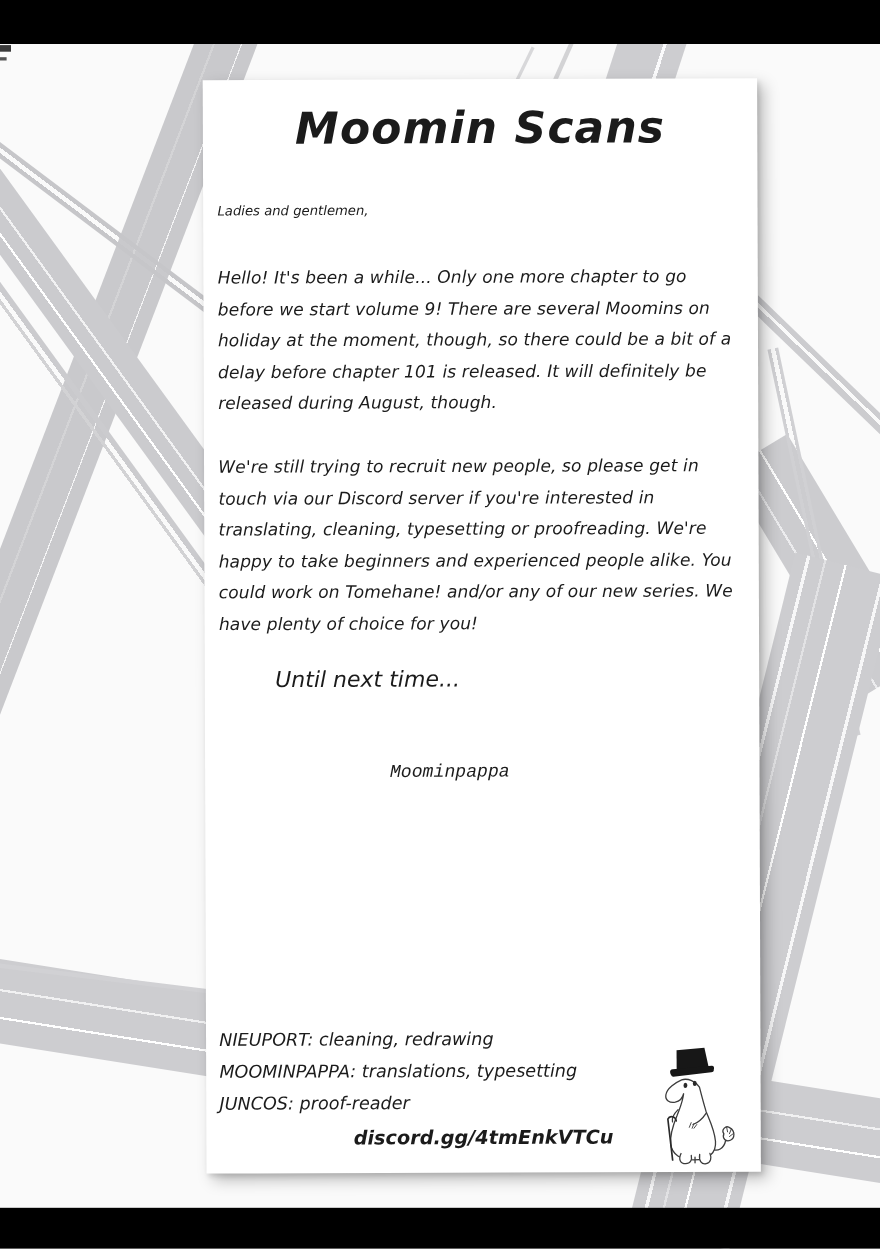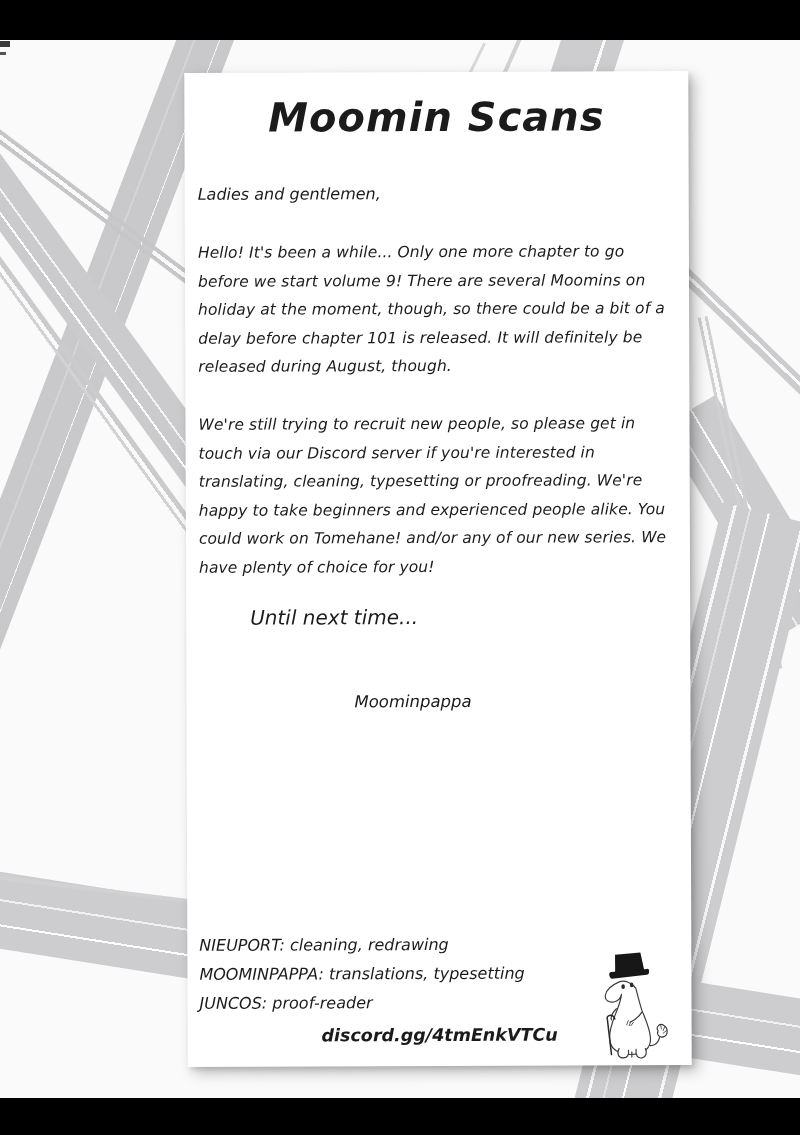--- a/index.html
+++ b/index.html
@@ -44,27 +44,27 @@
   
   .card {
     position:absolute; left:186px; top:72px; width:504px; height:994px;
     background:#ffffff; z-index:3; transform:rotate(-0.2deg);
     box-shadow:6px 6px 14px rgba(0,0,0,0.25), 2px 3px 5px rgba(0,0,0,0.12);
     color:#1b1b1b; font-style:italic;
   }
   .card p, .card h1 { margin:0; }
   .title { position:absolute; top:22px; left:0; width:100%; text-align:center;
            font-size:40px; font-weight:bold; letter-spacing:1px; }
-  .greeting { position:absolute; top:112px; left:13px; font-size:16px; }
+  .greeting { position:absolute; top:112px; left:13px; font-size:12px; }
   .para { position:absolute; left:13px; width:482px; font-size:15.5px;
           line-height:28.6px; letter-spacing:0.1px; }
   .p1 { top:166px; }
   .p2 { top:338px; }
   .closing { position:absolute; top:533px; left:64px; font-size:20px; }
-  .signature { position:absolute; top:620px; left:168px; font-size:16.5px; }
+  .signature { position:absolute; top:620px; left:168px; font-size:16.5px;font-family:Liberation Mono, monospace; }
   .credits { position:absolute; top:858px; left:12px; font-size:16px; line-height:29px; }
   .discord { position:absolute; top:953px; left:0; width:100%; text-align:center;
              font-size:17.5px; font-weight:bold; }
   .mascot { position:absolute; right:20px; bottom:4px; width:78px; height:112px; }
   .mascot svg { display:block; width:78px; height:112px; }
 </style>
 </head>
 <body>
 
 <div class="stage">

